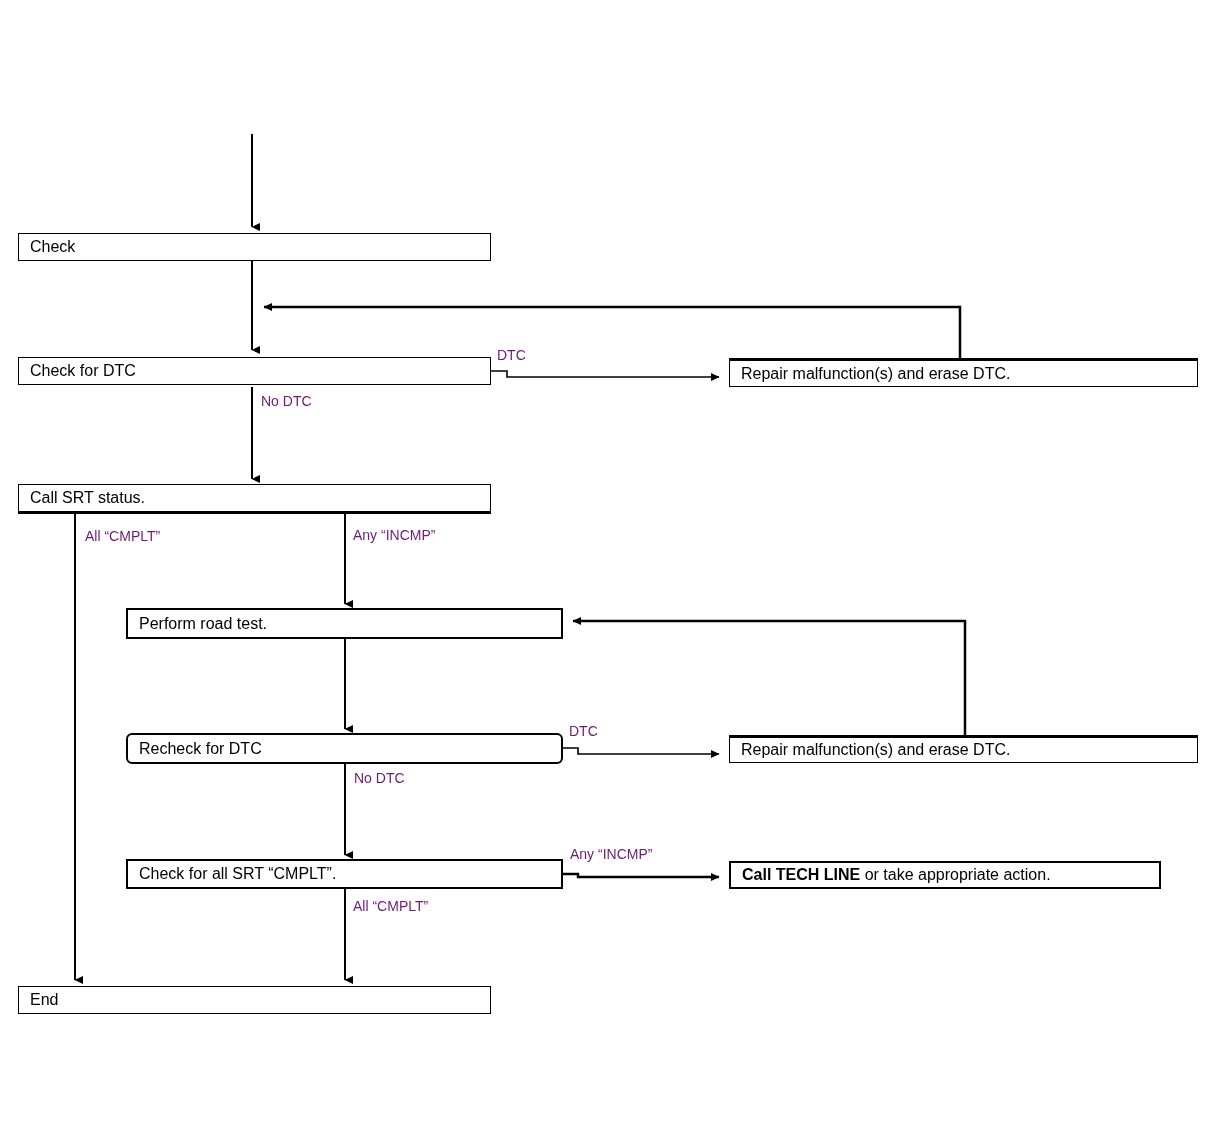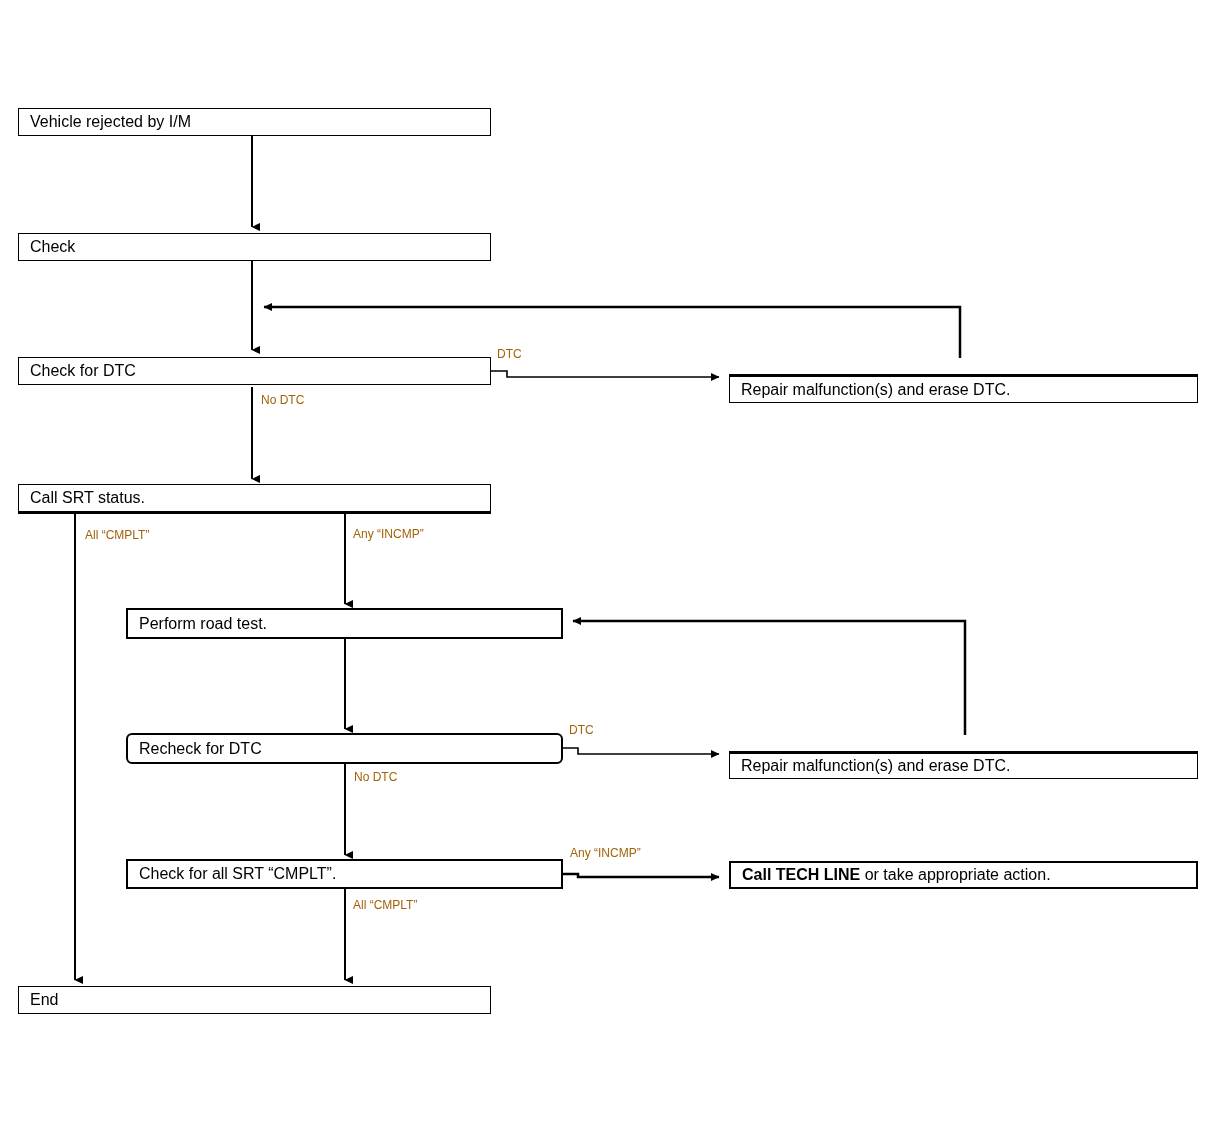--- a/index.html
+++ b/index.html
@@ -25,26 +25,26 @@
     z-index: 2;
   }
   .node .node-label {
     padding-left: 11px;
     font-size: 16px;
     color: #000000;
     line-height: 1;
     white-space: nowrap;
   }
   .node.thick-bottom { border-bottom-width: 3.5px; }
-  .node.thick-top { border-top-width: 3.5px; margin-top: 16px; }
+  .node.thick-top { border-top-width: 3.5px; }
   .node.thick-all { border-width: 2.5px; }
   .edge-label {
     position: absolute;
-    font-size: 12px;
-    color: #a16207;
+    font-size: 14px;
+    color: #701a75;
     white-space: nowrap;
     line-height: 1;
     z-index: 3;
   }
   svg#wires {
     position: absolute;
     left: 0;
     top: 0;
     width: 1216px;
     height: 1148px;
@@ -90,23 +90,20 @@
 
     <path d="M563,748 L578,748 L578,754 L719,754" fill="none" stroke="#000" stroke-width="1.6" marker-end="url(#arrow-right)"></path>
 
     <line x1="345" y1="764" x2="345" y2="855" stroke="#000" stroke-width="2" marker-end="url(#arrow-down)"></line>
 
     <path d="M563,874 L578,874 L578,877 L719,877" fill="none" stroke="#000" stroke-width="2.5" marker-end="url(#arrow-right)"></path>
 
     <line x1="345" y1="889" x2="345" y2="980" stroke="#000" stroke-width="2" marker-end="url(#arrow-down)"></line>
   </svg>
 
-  <div class="node" style="left:18px; top:108px; width:473px; height:28px;">
-    <span class="node-label">Vehicle rejected by I/M</span>
-  </div>
 
   <div class="node" style="left:18px; top:233px; width:473px; height:28px;">
     <span class="node-label">Check</span>
   </div>
 
   <div class="node" style="left:18px; top:357px; width:473px; height:28px;align-items:center;">
     <span class="node-label">Check for DTC</span>
   </div>
 
   <div class="node thick-top" style="left:729px; top:358px; width:469px; height:29px;">
@@ -126,21 +123,21 @@
   </div>
 
   <div class="node thick-top" style="left:729px; top:735px; width:469px; height:28px;">
     <span class="node-label">Repair malfunction(s) and erase DTC.</span>
   </div>
 
   <div class="node thick-all" style="left:126px; top:859px; width:437px; height:30px;">
     <span class="node-label">Check for all SRT “CMPLT”.</span>
   </div>
 
-  <div class="node thick-all" style="left:729px; top:861px; width:469px; height:28px;">
+  <div class="node thick-all" style="left:729px; top:861px; width:432px; height:28px;">
     <span class="node-label">
       <span class="bold-word">Call TECH LINE</span><span> or take appropriate action.</span>
     </span>
   </div>
 
   <div class="node" style="left:18px; top:986px; width:473px; height:28px;">
     <span class="node-label">End</span>
   </div>
 
   <div class="edge-label" style="left:497px; top:348px;">DTC</div>

